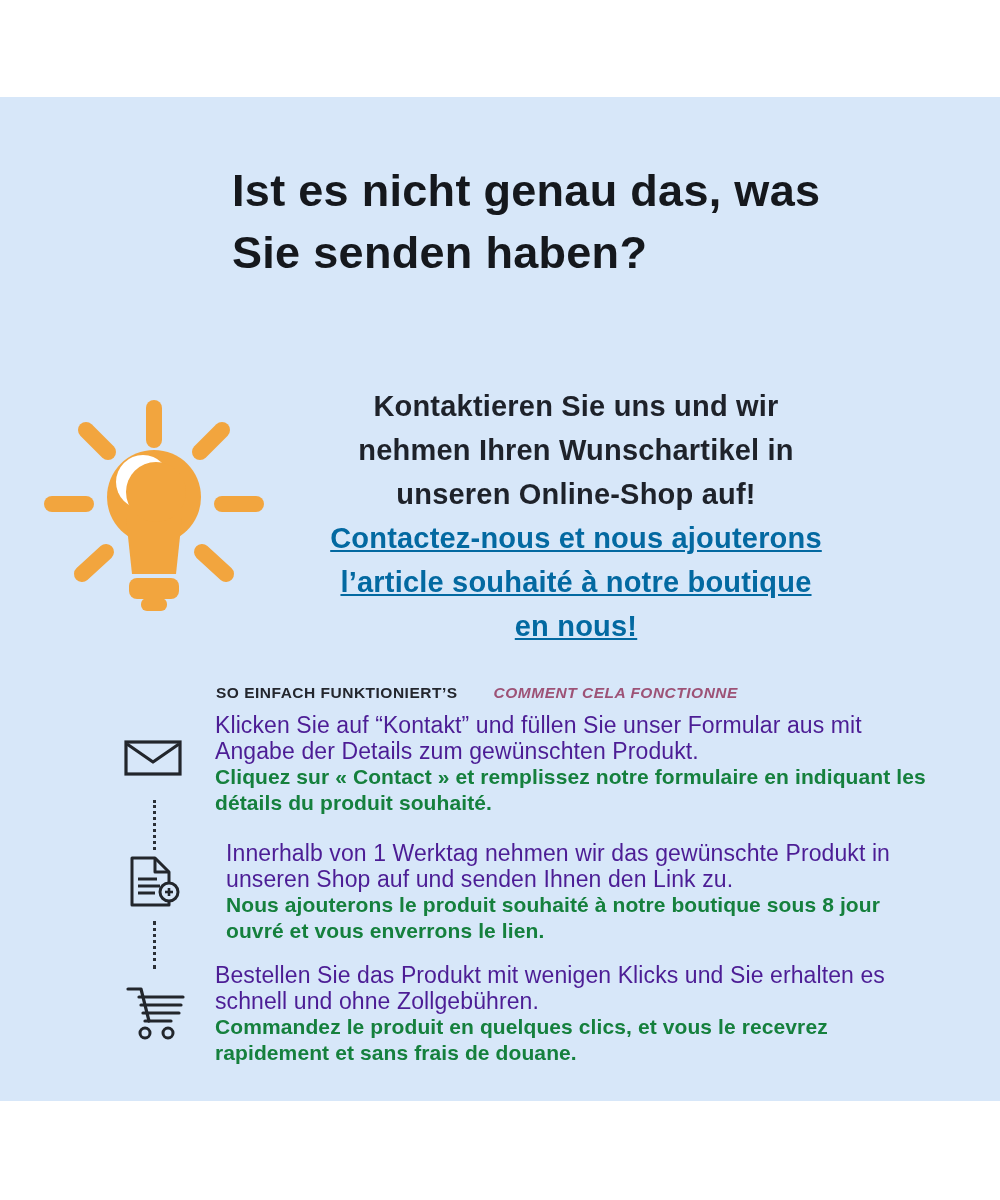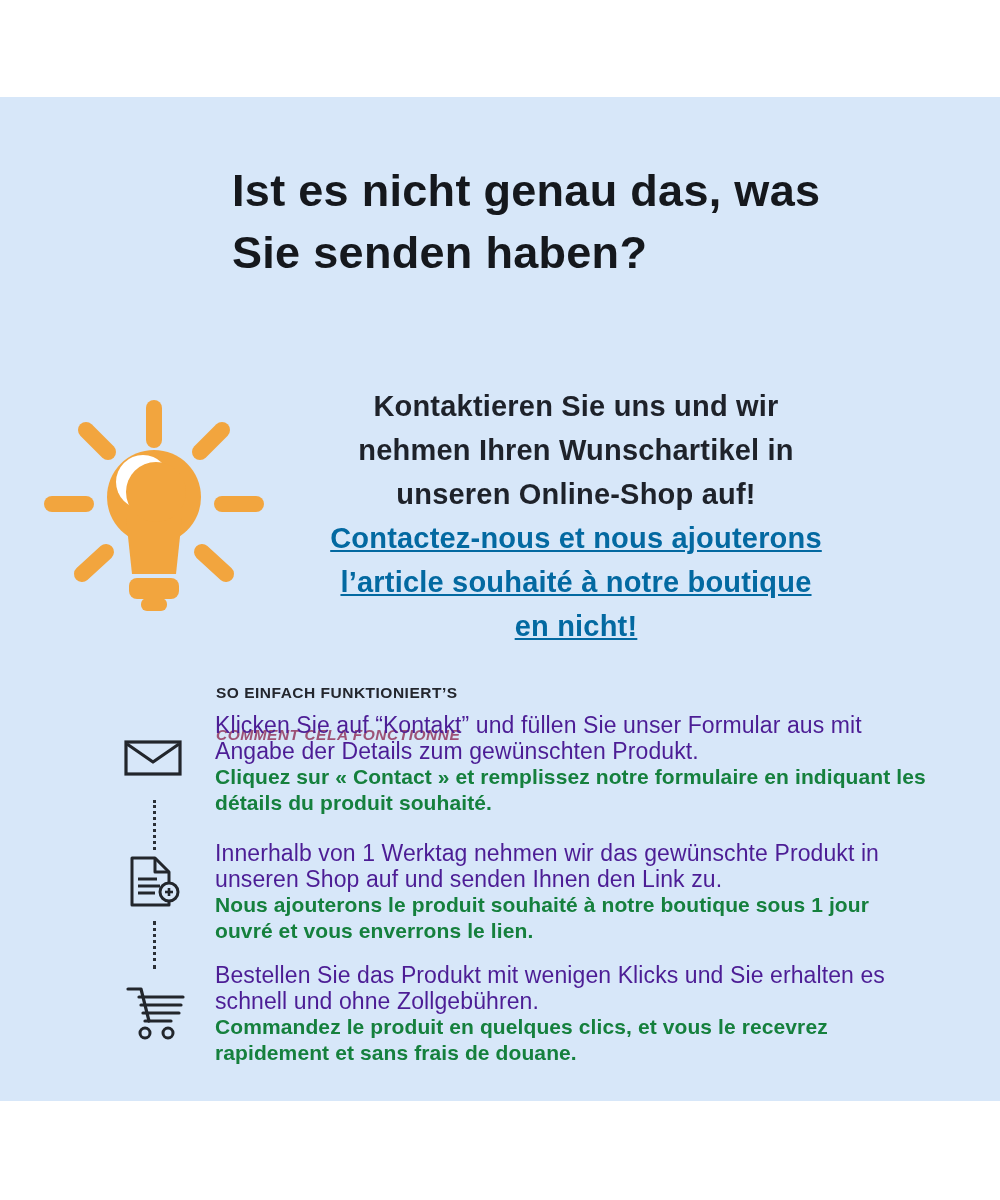--- a/index.html
+++ b/index.html
@@ -17,30 +17,30 @@
   .hl-fr{color:#9d5276;}
   .hl-fr-block{margin-top:2px;}
 
   
   .intro{left:296px;top:384px;width:560px;}
   .in-line{font-size:29px;font-weight:700;line-height:44px;letter-spacing:.2px;text-align:center;}
   .in-de{color:#1e222a;}
   .in-fr{color:#0369a1;text-decoration:underline;}
 
   
-  .hiw-title{left:216px;top:684px;display:flex;gap:24px;align-items:flex-start;flex-direction:column;}
+  .hiw-title{left:216px;top:684px;display:flex;gap:36px;align-items:center;}
   .hiw-t{font-size:15.5px;font-weight:700;letter-spacing:.5px;}
   .hiw-de{color:#23262d;}
   .hiw-fr{color:#9d5276;font-style:italic;}
 
   .step{width:716px;}
   .step-de{font-size:23px;line-height:26px;color:#4c1d95;letter-spacing:.1px;font-weight:400;}
   .step-fr{font-size:21px;line-height:26px;color:#15803d;font-weight:700;letter-spacing:.1px;}
   .step1{left:215px;top:712px;}
-  .step2{left:215px;top:840px;}
+  .step2{left:226px;top:840px;}
   .step3{left:215px;top:962px;}
 
   .connector{width:0;border-left:3px dotted #2a2f36;}
   .conn1{left:153px;top:800px;height:50px;}
   .conn2{left:153px;top:921px;height:48px;}
 
   svg{display:block;}
 </style>
 </head>
 <body>
@@ -75,21 +75,21 @@
 
   <div class="abs intro">
     <div>
       <div class="in-line in-de">Kontaktieren Sie uns und wir</div>
       <div class="in-line in-de">nehmen Ihren Wunschartikel in</div>
       <div class="in-line in-de">unseren Online-Shop auf!</div>
     </div>
     <div>
       <div class="in-line in-fr">Contactez-nous et nous ajouterons</div>
       <div class="in-line in-fr">l’article souhaité à notre boutique</div>
-      <div class="in-line in-fr">en nicht!</div>
+      <div class="in-line in-fr">en nous!</div>
     </div>
   </div>
 
   <div class="abs hiw-title">
     <span class="hiw-t hiw-de">SO EINFACH FUNKTIONIERT’S</span>
     <span class="hiw-t hiw-fr">COMMENT CELA FONCTIONNE</span>
   </div>
 
   <svg class="abs" style="left:124px;top:740px;" width="58" height="36" viewBox="0 0 58 36" aria-hidden="true">
     <rect x="2" y="2" width="54" height="32" fill="none" stroke="#22262c" stroke-width="3.2"></rect>
@@ -121,20 +121,20 @@
     <circle cx="47" cy="50" r="5" fill="none" stroke="#22262c" stroke-width="3"></circle>
   </svg>
 
   <div class="abs step step1">
     <div class="step-de">Klicken Sie auf “Kontakt” und füllen Sie unser Formular aus mit Angabe der Details zum gewünschten Produkt.</div>
     <div class="step-fr">Cliquez sur « Contact » et remplissez notre formulaire en indiquant les détails du produit souhaité.</div>
   </div>
 
   <div class="abs step step2">
     <div class="step-de">Innerhalb von 1 Werktag nehmen wir das gewünschte Produkt in unseren Shop auf und senden Ihnen den Link zu.</div>
-    <div class="step-fr">Nous ajouterons le produit souhaité à notre boutique sous 1 jour ouvré et vous enverrons le lien.</div>
+    <div class="step-fr">Nous ajouterons le produit souhaité à notre boutique sous 8 jour ouvré et vous enverrons le lien.</div>
   </div>
 
   <div class="abs step step3">
     <div class="step-de">Bestellen Sie das Produkt mit wenigen Klicks und Sie erhalten es schnell und ohne Zollgebühren.</div>
     <div class="step-fr">Commandez le produit en quelques clics, et vous le recevrez rapidement et sans frais de douane.</div>
   </div>
 </div>
 
 </body></html>

